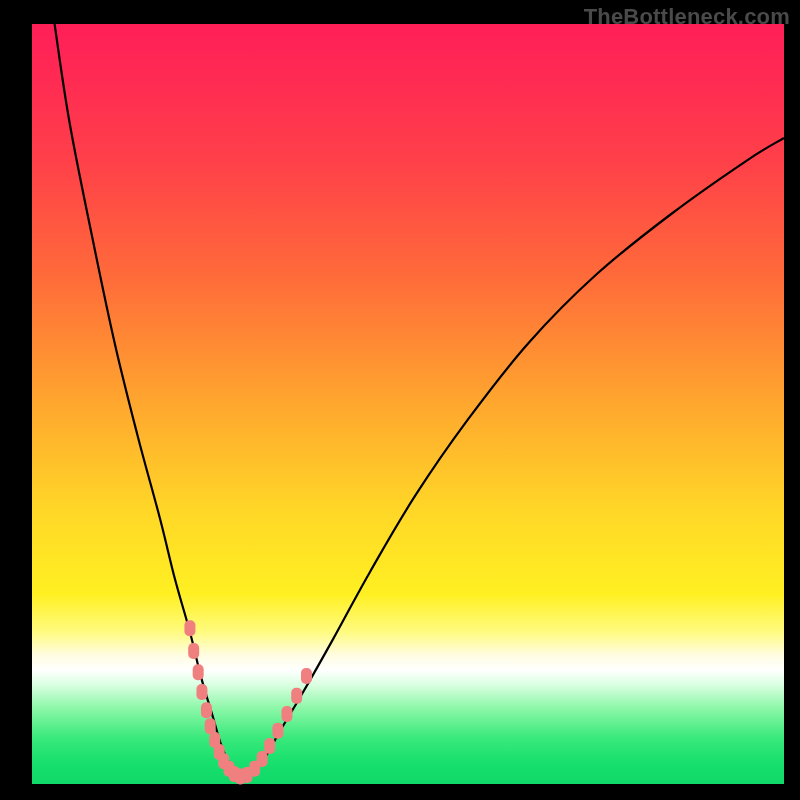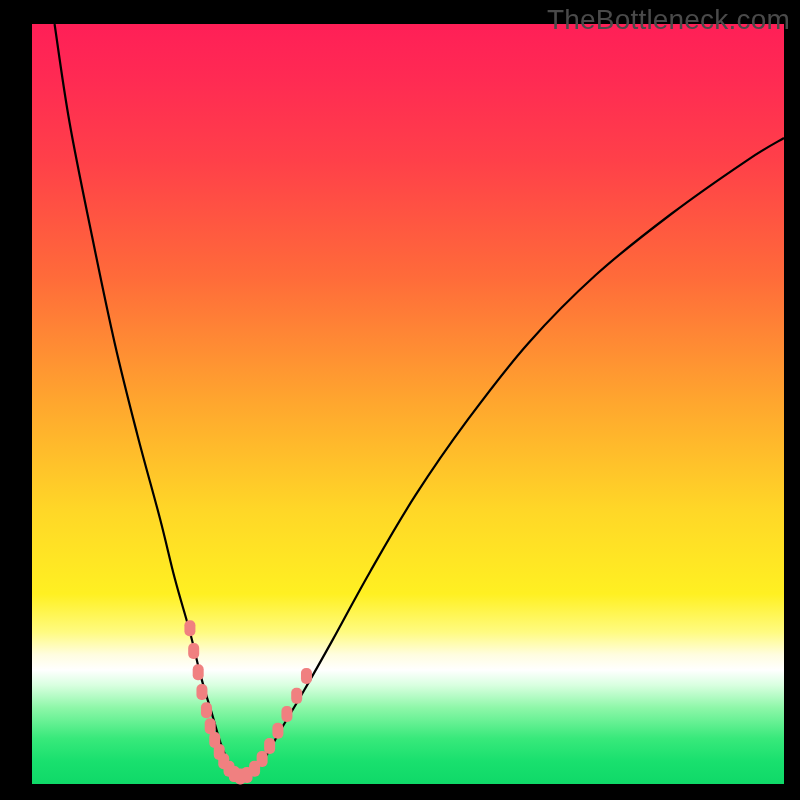--- a/index.html
+++ b/index.html
@@ -41,22 +41,22 @@
       #38e97b 94%,
       #19e06e 97%,
       #0fd968 100%
     );
   }
   .watermark {
     position: absolute;
     top: 4px;
     right: 10px;
     color: #4a4a4a;
-    font-size: 28px;
-    font-weight: 400;
+    font-size: 22px;
+    font-weight: 700;
     letter-spacing: 0.2px;
     user-select: none;
   }
   svg.overlay {
     position: absolute;
     left: 0;
     top: 0;
     width: 752px;
     height: 760px;
     overflow: visible;

